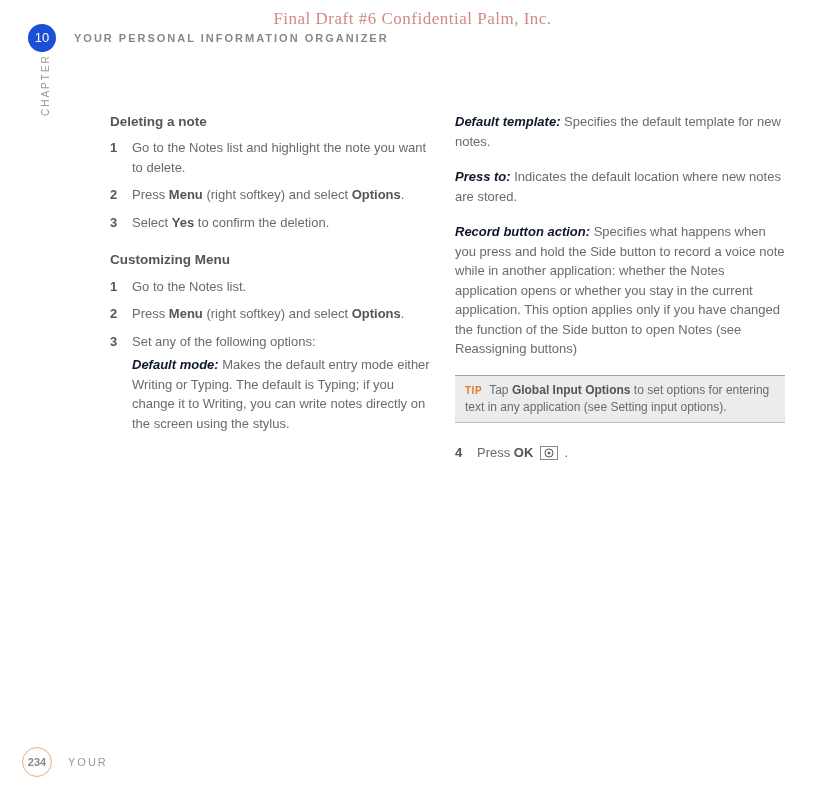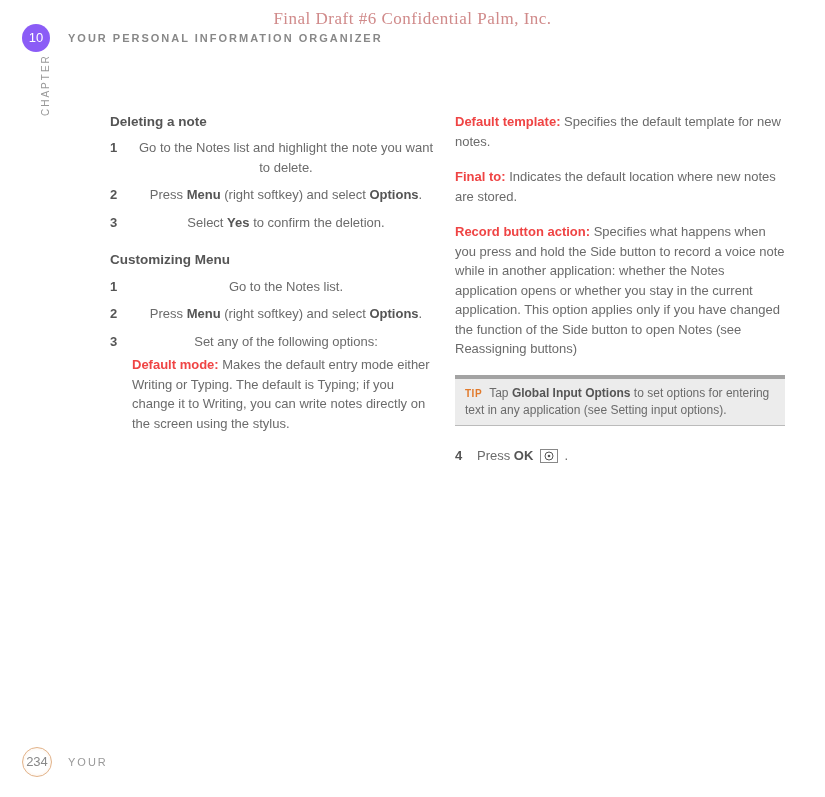--- a/index.html
+++ b/index.html
@@ -28,29 +28,30 @@
 
     .header-row {
       position: absolute;
       top: 24px;
       left: 22px;
       display: flex;
       align-items: center;
       gap: 18px;
     }
     .chapter-badge {
-      background: #8b5cf6;
+      background: #1d4ed8;
       color: #fff;
       width: 28px;
       height: 28px;
       border-radius: 50%;
       display: flex;
       align-items: center;
       justify-content: center;
       font-size: 13px;
+      margin-left: 6px;
     }
     .running-head {
       letter-spacing: 2px;
       font-size: 11px;
       color: #888;
       font-weight: bold;
     }
 
     .chapter-label {
       position: absolute;
@@ -82,32 +83,32 @@
     .section-heading {
       font-weight: bold;
       color: #555;
       margin-bottom: 6px;
       font-size: 13.5px;
     }
 
     .numlist { list-style: none; margin-bottom: 18px; }
     .numlist li { display: flex; margin-bottom: 8px; }
     .numlist .n { font-weight: bold; color: #555; width: 22px; flex-shrink: 0; }
-    .numlist .t { flex: 1; text-align: center; }
+    .numlist .t { flex: 1; }
 
     b { color: #555; font-weight: bold; }
 
     .def-para { margin-bottom: 16px; }
-    .def-para .label { font-weight: bold; color: #ef4444; }
+    .def-para .label { font-weight: bold; color: #0f172a; font-style: italic; }
 
     .underline { }
 
     .tip-box {
       background: #ececec;
-      border-top: 4px solid #a3a3a3;
+      border-top: 1px solid #a3a3a3;
       border-bottom: 1px solid #bbb;
       padding: 6px 10px;
       font-size: 12px;
       line-height: 1.45;
       margin-top: 8px;
       margin-bottom: 20px;
     }
     .tip-marker {
       color: #e27a2b;
       font-weight: bold;
@@ -141,23 +142,24 @@
       gap: 16px;
     }
     .page-badge {
       width: 30px;
       height: 30px;
       border: 1px solid #e2b38a;
       border-radius: 50%;
       display: flex;
       align-items: center;
       justify-content: center;
-      font-size: 13px;
+      font-size: 11px;
       color: #888;
       background: radial-gradient(circle, #fff 55%, #fbe9d8 100%);
+      font-weight: bold;
     }
     .footer-section {
       letter-spacing: 2px;
       font-size: 11px;
       color: #999;
     }
 
     .sub-indented { padding-left: 22px; margin-top: -4px; margin-bottom: 3px;}
   </style>
 </head>
@@ -211,21 +213,21 @@
     </div>
 
   </div>
 
   <div class="col col-right">
 
     <div class="def-para">
       <span class="label">Default template:</span><span> Specifies the default template for new notes.</span>
     </div>
     <div class="def-para">
-      <span class="label">Final to:</span><span> Indicates the default location where new notes are stored.</span>
+      <span class="label">Press to:</span><span> Indicates the default location where new notes are stored.</span>
     </div>
     <div class="def-para">
       <span class="label">Record button action:</span><span> Specifies what happens when you press and hold the Side button to record a voice note while in another application: whether the Notes application opens or whether you stay in the current application. This option applies only if you have changed the function of the Side button to open Notes (see </span><span class="underline">Reassigning buttons</span><span>)</span>
     </div>
 
     <div class="tip-box">
       <span class="tip-marker">TIP</span><span> Tap </span><b>Global Input Options</b><span> to set options for entering text in any application (see </span><span class="underline">Setting input options</span><span>).</span>
     </div>
 
     <div class="step4">

